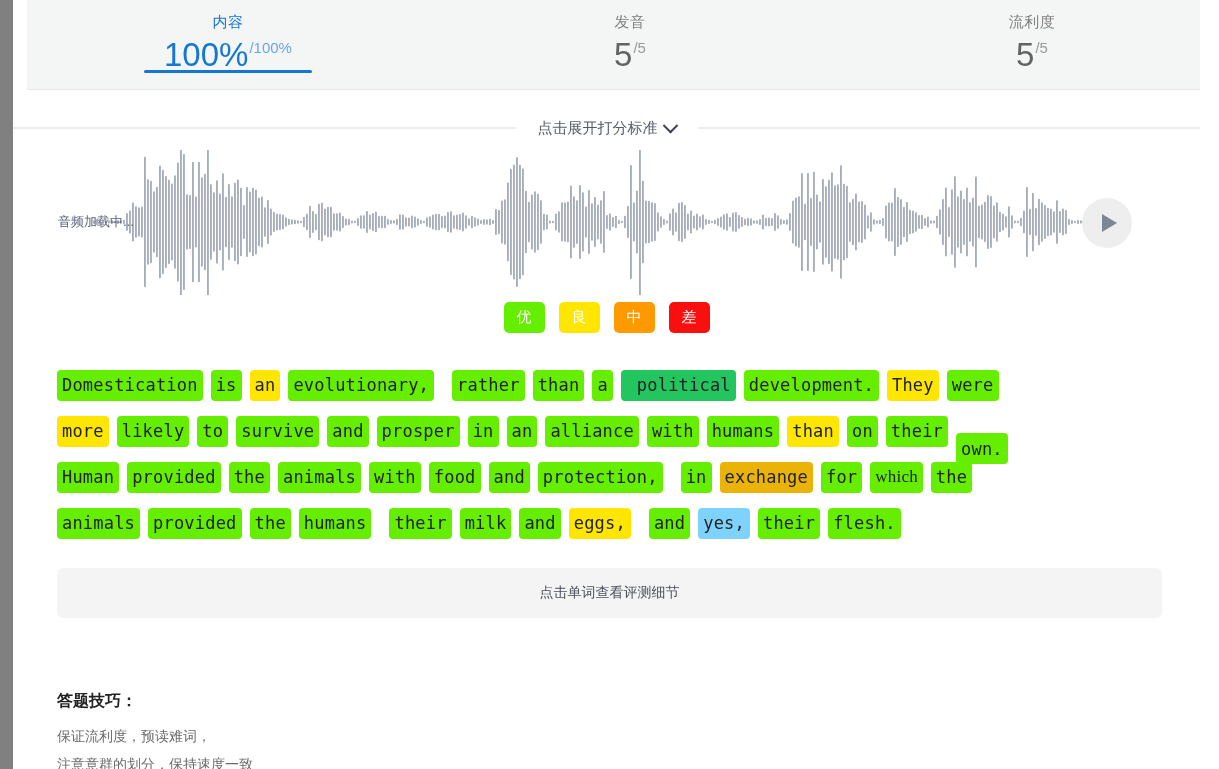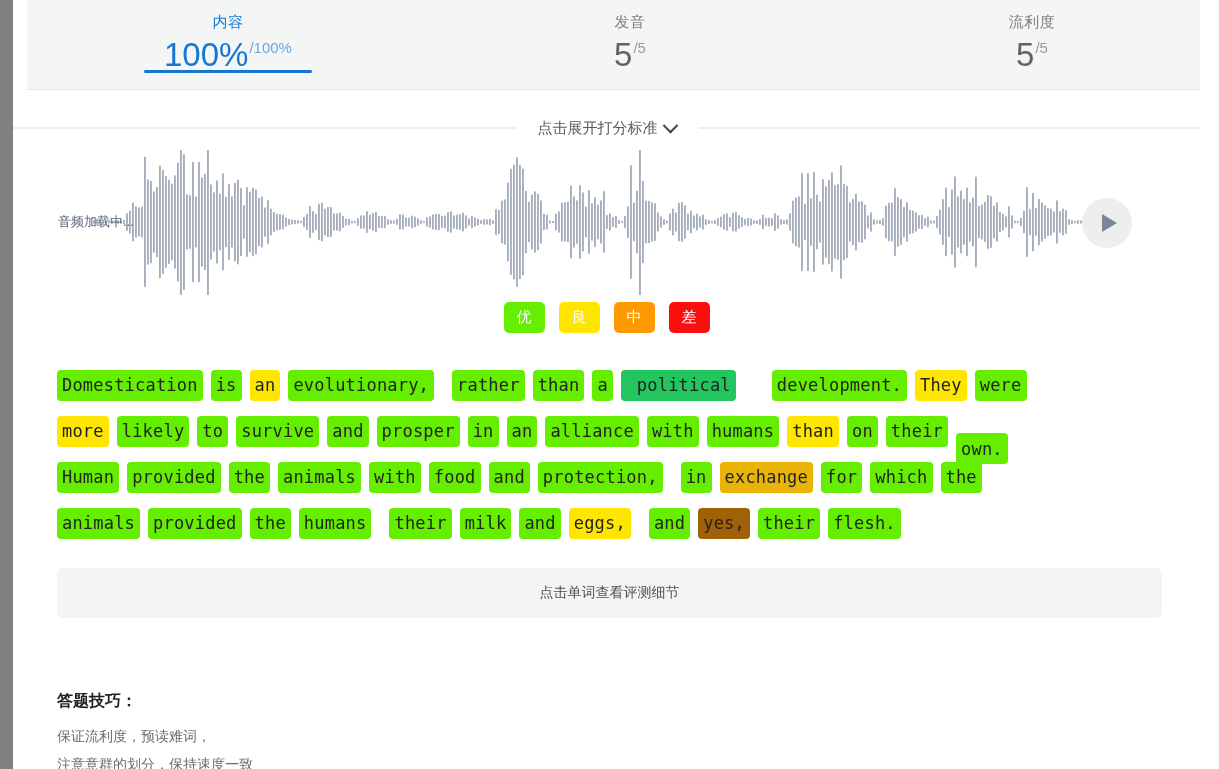--- a/index.html
+++ b/index.html
@@ -662,21 +662,21 @@
         <span class="word" style="background: rgb(102, 238, 0);">evolutionary,</span>
         <span class="gap-lg"></span>
         <span class="word" style="background: rgb(102, 238, 0);">rather</span>
         <span class="gap-sm"></span>
         <span class="word" style="background: rgb(102, 238, 0);">than</span>
         <span class="gap-sm"></span>
         <span class="word" style="background: rgb(102, 238, 0);">a</span>
         <span class="gap-sm"></span>
         <span class="word" style="background: #22c55e; padding-left: 16px;">political</span>
         <span class="gap-sm"></span>
-        <span class="word" style="background: rgb(102, 238, 0); margin-left: 28px;">development.</span>
+        <span class="word" style="background: rgb(102, 238, 0);">development.</span>
         <span class="gap-sm"></span>
         <span class="word" style="background: rgb(255, 230, 0);">They</span>
         <span class="gap-sm"></span>
         <span class="word" style="background: rgb(102, 238, 0);">were</span>
       </div>
       <div class="passage-line">
         <span class="word" style="background: rgb(255, 230, 0);">more</span>
         <span class="gap-sm"></span>
         <span class="word" style="background: rgb(102, 238, 0);">likely</span>
         <span class="gap-sm"></span>
@@ -722,21 +722,21 @@
         <span class="word" style="background: rgb(102, 238, 0);">and</span>
         <span class="gap-sm"></span>
         <span class="word" style="background: rgb(102, 238, 0);">protection,</span>
         <span class="gap-lg"></span>
         <span class="word" style="background: rgb(102, 238, 0);">in</span>
         <span class="gap-sm"></span>
         <span class="word" style="background: #eab308;">exchange</span>
         <span class="gap-sm"></span>
         <span class="word" style="background: rgb(102, 238, 0);">for</span>
         <span class="gap-sm"></span>
-        <span class="word" style="background: rgb(102, 238, 0);">which</span>
+        <span class="word" style="background: rgb(102, 238, 0); font-family: Liberation Serif, serif;">which</span>
         <span class="gap-sm"></span>
         <span class="word" style="background: rgb(102, 238, 0);">the</span>
       </div>
       <div class="passage-line">
         <span class="word" style="background: rgb(102, 238, 0);">animals</span>
         <span class="gap-sm"></span>
         <span class="word" style="background: rgb(102, 238, 0);">provided</span>
         <span class="gap-sm"></span>
         <span class="word" style="background: rgb(102, 238, 0);">the</span>
         <span class="gap-sm"></span>
@@ -745,21 +745,21 @@
         <span class="word" style="background: rgb(102, 238, 0);">their</span>
         <span class="gap-sm"></span>
         <span class="word" style="background: rgb(102, 238, 0);">milk</span>
         <span class="gap-sm"></span>
         <span class="word" style="background: rgb(102, 238, 0);">and</span>
         <span class="gap-sm"></span>
         <span class="word" style="background: rgb(255, 230, 0);">eggs,</span>
         <span class="gap-lg"></span>
         <span class="word" style="background: rgb(102, 238, 0);">and</span>
         <span class="gap-sm"></span>
-        <span class="word" style="background: #a16207;">yes,</span>
+        <span class="word" style="background: #7dd3fc;">yes,</span>
         <span class="gap-sm"></span>
         <span class="word" style="background: rgb(102, 238, 0);">their</span>
         <span class="gap-sm"></span>
         <span class="word" style="background: rgb(102, 238, 0);">flesh.</span>
       </div>
     </div>
 
   <div class="detail-bar">
     <span>点击单词查看评测细节</span>
   </div>

